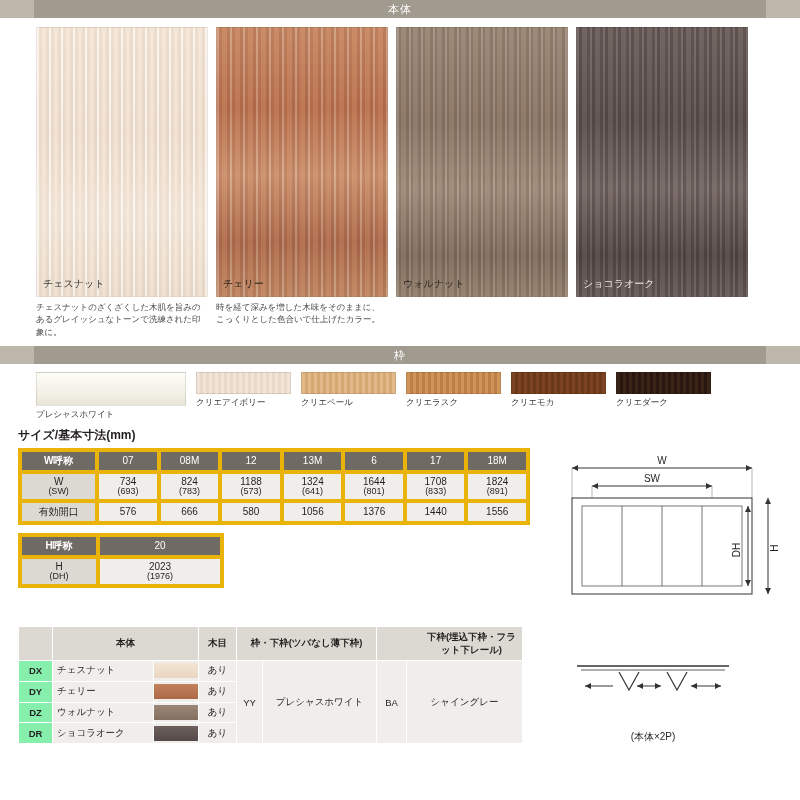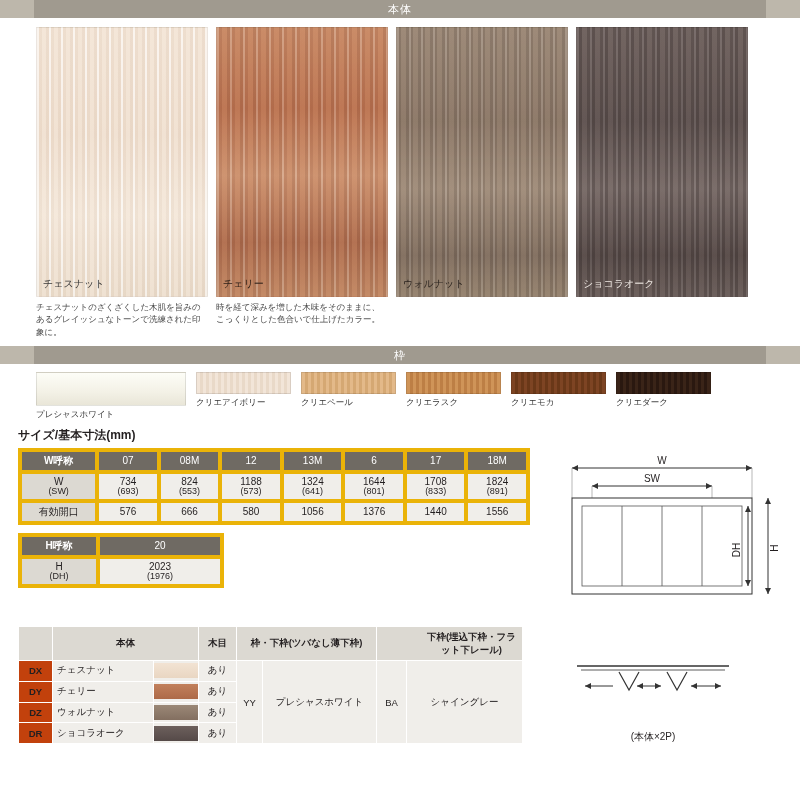--- a/index.html
+++ b/index.html
@@ -141,21 +141,21 @@
   .combo-wrap { padding: 8px 18px 0 18px; display: flex; }
   .combo { border-collapse: collapse; font-size: 9.5px; }
   .combo td, .combo th {
     border: 1px solid #ffffff;
     background: #f0eeea;
     padding: 3px 4px;
     text-align: center;
     font-weight: normal;
   }
   .combo .head { background: #dcd9d2; font-weight: bold; }
-  .combo .code { background: #c2410c; font-weight: bold; width: 34px; }
+  .combo .code { background: #86efac; font-weight: bold; width: 34px; }
   .combo .name { text-align: left; width: 100px; background:#f0eeea; }
   .combo .chip { width: 44px; padding: 0; }
   .chipbox { height: 15px; width: 100%; display:block; }
   .chip-chestnut { background: linear-gradient(180deg,#f2e3d3,#e9d6c2); }
   .chip-cherry   { background: linear-gradient(180deg,#c2805c,#ad6a48); }
   .chip-walnut   { background: linear-gradient(180deg,#9b8877,#836f60); }
   .chip-choco    { background: linear-gradient(180deg,#6d605d,#554a48); }
 
   
   .draw2 { margin-left: 40px; padding-top: 30px; text-align: center; }
@@ -256,21 +256,21 @@
           <td class="lbl two-line">
             <div>W</div>
             <div class="small-paren">(SW)</div>
           </td>
           <td class="two-line">
             <div>734</div>
             <div class="small-paren">(693)</div>
           </td>
           <td class="two-line">
             <div>824</div>
-            <div class="small-paren">(553)</div>
+            <div class="small-paren">(783)</div>
           </td>
           <td class="two-line">
             <div>1188</div>
             <div class="small-paren">(573)</div>
           </td>
           <td class="two-line">
             <div>1324</div>
             <div class="small-paren">(641)</div>
           </td>
           <td class="two-line">

